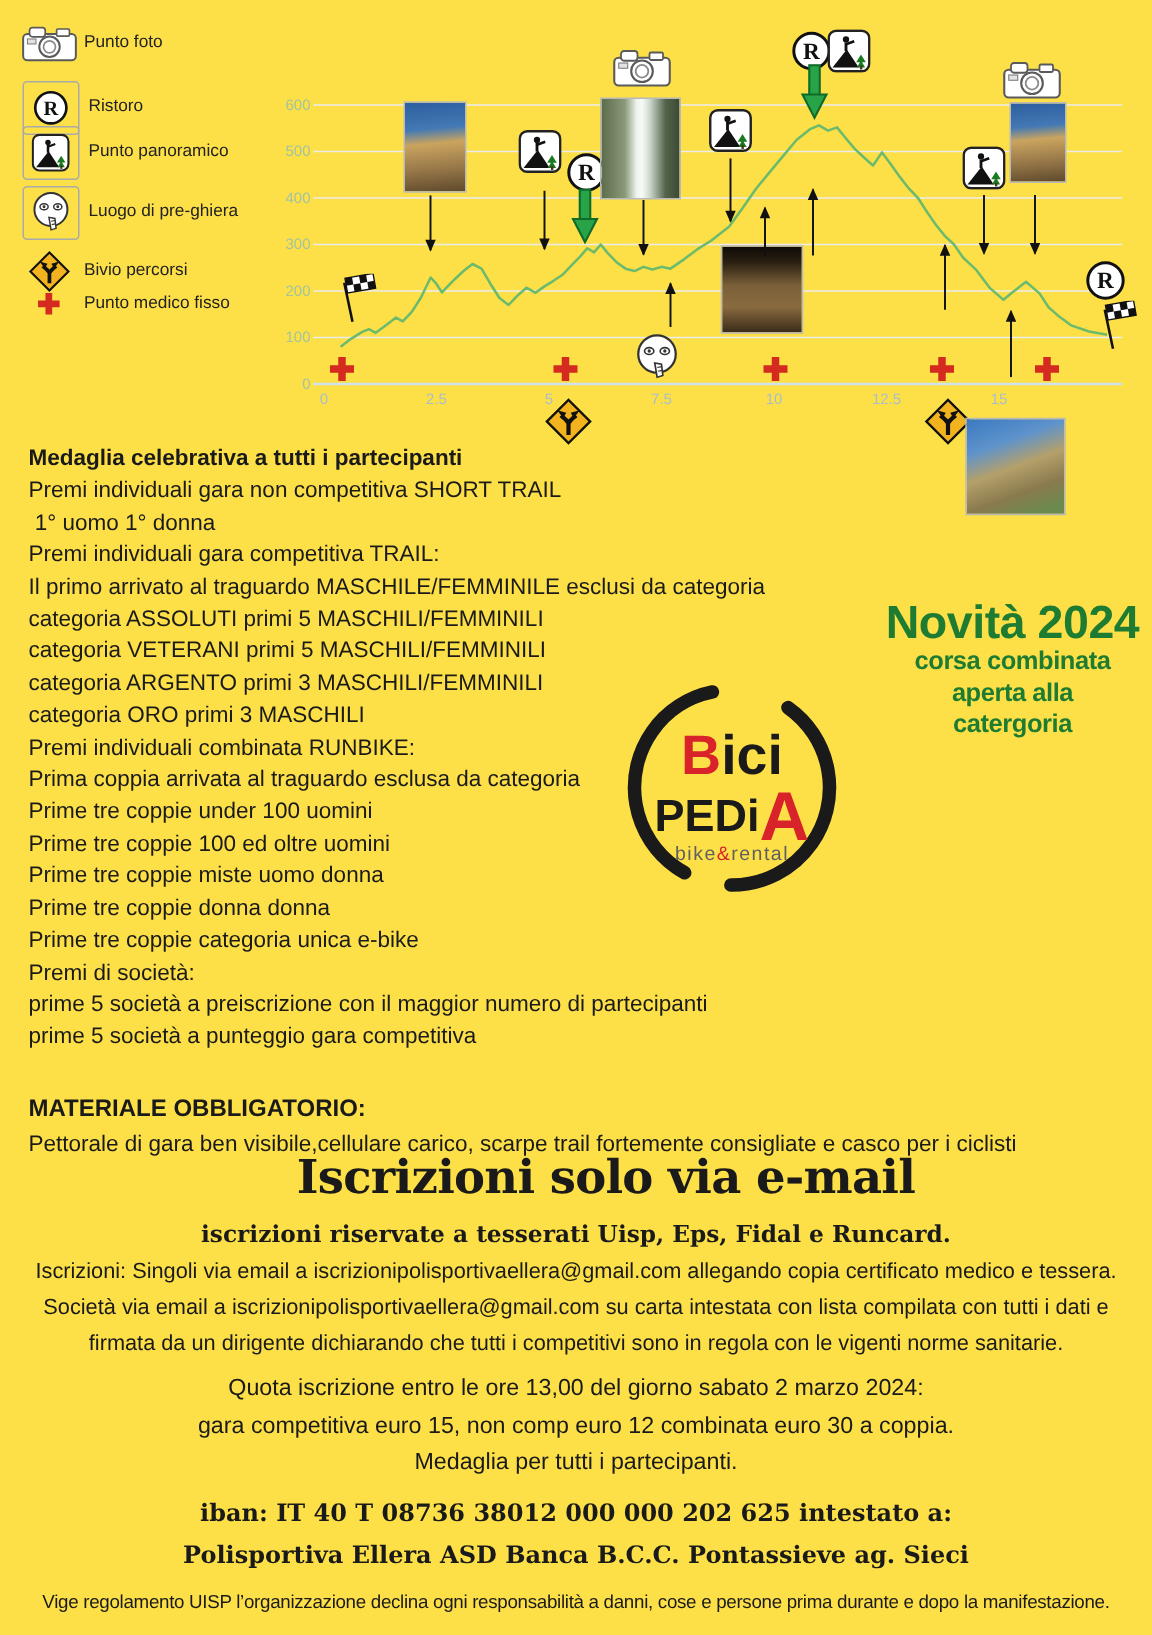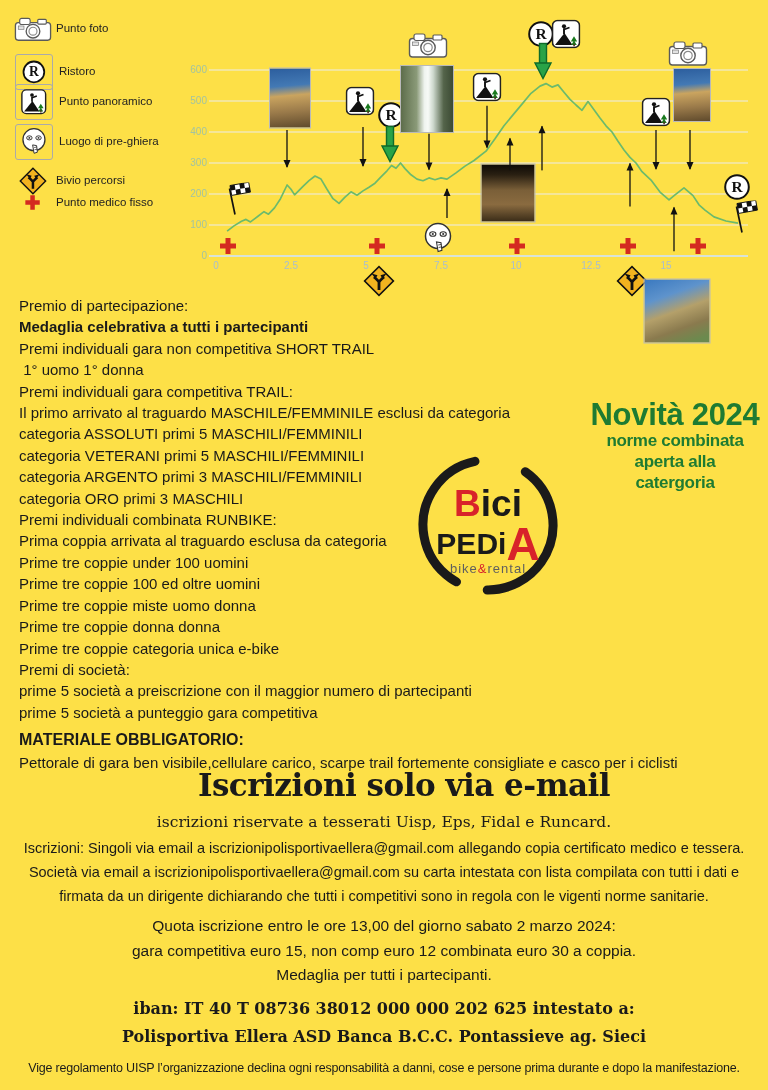--- a/index.html
+++ b/index.html
@@ -42,21 +42,21 @@
   .logo-l2{position:absolute;left:0;top:66px;width:100%;text-align:center;font-weight:bold;font-size:30px;color:#1a1a1a;}
   .logo-l2 .red{color:#d8232a;font-size:46px;vertical-align:-6px;}
   .logo-tag{position:absolute;left:0;top:110px;width:100%;text-align:center;font-size:13px;color:#5f5f5f;letter-spacing:1px;}
   .logo-tag .red{color:#d8232a;}
 
   #materiale-title{position:absolute;left:19px;top:731px;font-size:16px;font-weight:bold;}
   #materiale-body{position:absolute;left:19px;top:754px;width:740px;font-size:15px;}
 
   .center{position:absolute;left:0;width:768px;text-align:center;}
   #headline{top:767px;font-family:"DejaVu Serif",serif;font-weight:bold;font-size:31px;letter-spacing:-0.5px;padding-left:20px;}
-  #subline{top:813px;font-family:"DejaVu Serif",serif;font-weight:normal;font-size:15.5px;}
+  #subline{top:813px;font-family:"DejaVu Serif",serif;font-weight:bold;font-size:15.5px;}
   .para-line{font-size:14.5px;}
   #para-1{top:840px;} #para-2{top:864px;} #para-3{top:888px;}
   .quota-line{font-size:15.5px;}
   #quota-1{top:917px;} #quota-2{top:942px;} #quota-3{top:966px;}
   .iban-line{font-family:"DejaVu Serif",serif;font-weight:bold;font-size:16px;}
   #iban-1{top:999px;} #iban-2{top:1027px;}
   #footer-line{top:1061px;font-size:12.5px;letter-spacing:-0.2px;}
 </style>
 </head>
 <body>
@@ -398,21 +398,20 @@
       <rect x="6.8" y="6.8" width="20.4" height="20.4" fill="#f2b31f" stroke="#111" stroke-width="1.6" transform="rotate(45 17 17)"></rect>
       <path d="M17 26 L17 18 M17 18 C15 15 13.5 14.5 12 13 M17 18 C19 15 20.5 14.5 22 13" stroke="#111" stroke-width="2.8" fill="none"></path>
       <path d="M13.5 14.8 L9.5 9.5 L15.5 11.2 Z" fill="#111"></path>
       <path d="M20.5 14.8 L24.5 9.5 L18.5 11.2 Z" fill="#111"></path>
         </svg>
       </div>
       <div class="photo tower-wide" style="left: 494.1px; top: 295.87px; width: 65px; height: 63px;"></div>
     </div>
 
   <div id="premi">
-      <div class="premi-line">Premio di partecipazione:</div>
       <div class="premi-line bold">Medaglia celebrativa a tutti i partecipanti</div>
       <div class="premi-line">Premi individuali gara non competitiva SHORT TRAIL</div>
       <div class="premi-line"> 1° uomo 1° donna</div>
       <div class="premi-line">Premi individuali gara competitiva TRAIL:</div>
       <div class="premi-line">Il primo arrivato al traguardo MASCHILE/FEMMINILE esclusi da categoria</div>
       <div class="premi-line">categoria ASSOLUTI primi 5 MASCHILI/FEMMINILI</div>
       <div class="premi-line">categoria VETERANI primi 5 MASCHILI/FEMMINILI</div>
       <div class="premi-line">categoria ARGENTO primi 3 MASCHILI/FEMMINILI</div>
       <div class="premi-line">categoria ORO primi 3 MASCHILI</div>
       <div class="premi-line">Premi individuali combinata RUNBIKE:</div>
@@ -422,21 +421,21 @@
       <div class="premi-line">Prime tre coppie miste uomo donna</div>
       <div class="premi-line">Prime tre coppie donna donna</div>
       <div class="premi-line">Prime tre coppie categoria unica e-bike</div>
       <div class="premi-line">Premi di società:</div>
       <div class="premi-line">prime 5 società a preiscrizione con il maggior numero di partecipanti</div>
       <div class="premi-line">prime 5 società a punteggio gara competitiva</div>
     </div>
 
   <div id="novita" style="color: rgb(30, 123, 50);">
     <div class="big">Novità 2024</div>
-    <div class="mid">norme combinata</div>
+    <div class="mid">corsa combinata</div>
     <div class="mid">aperta alla</div>
     <div class="mid">catergoria</div>
   </div>
 
   <div id="logo">
     <svg class="ring" width="152" height="148" viewBox="0 0 152 148">
       <g transform="rotate(-55 76 74)">
         <circle cx="76" cy="74" r="65" fill="none" stroke="#1a1a1a" stroke-width="9" stroke-dasharray="165 32 158 53" stroke-linecap="round"></circle>
       </g>
     </svg>

